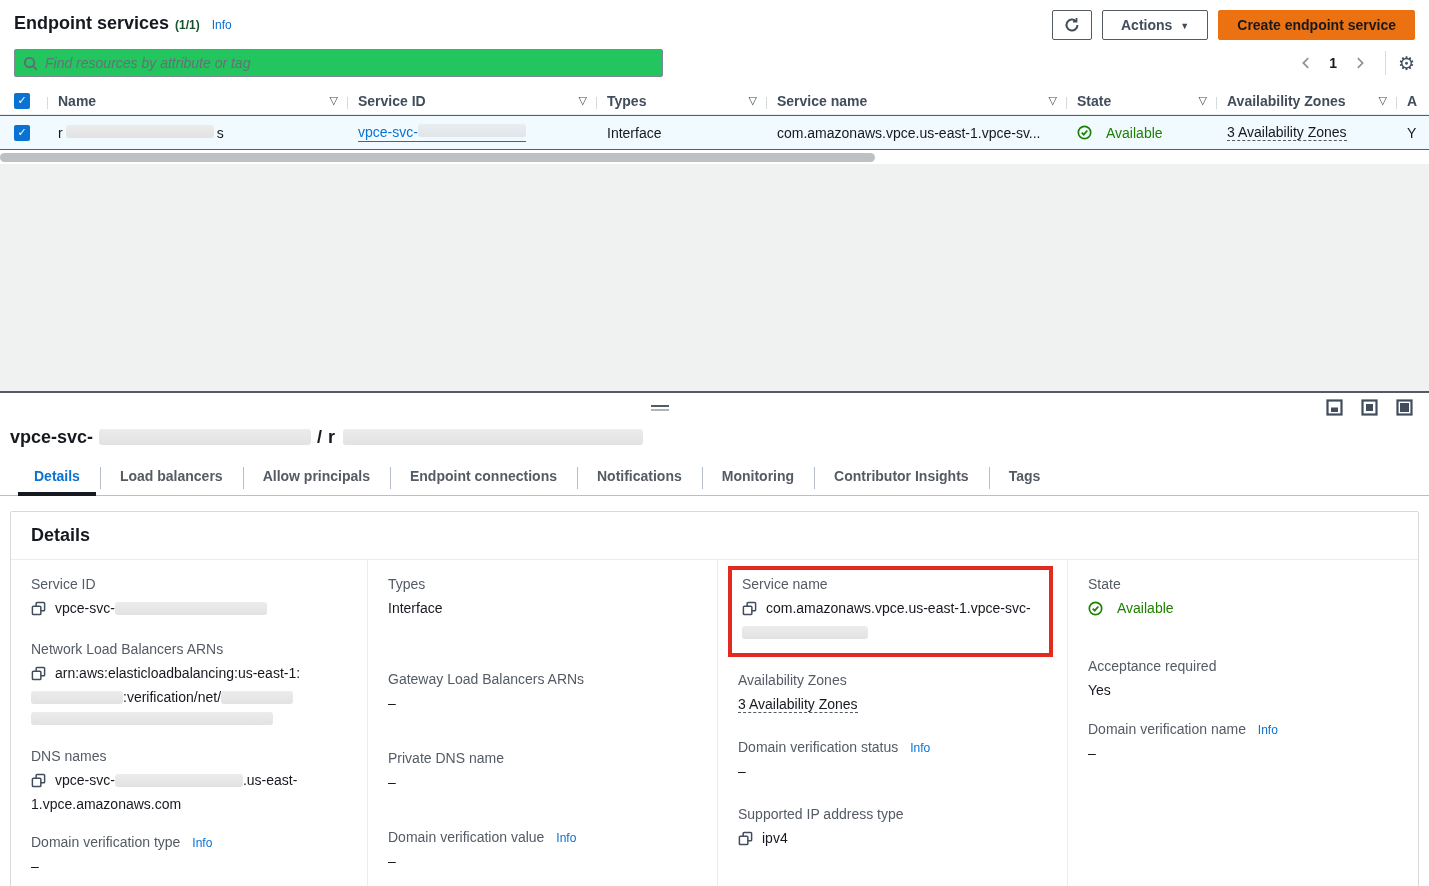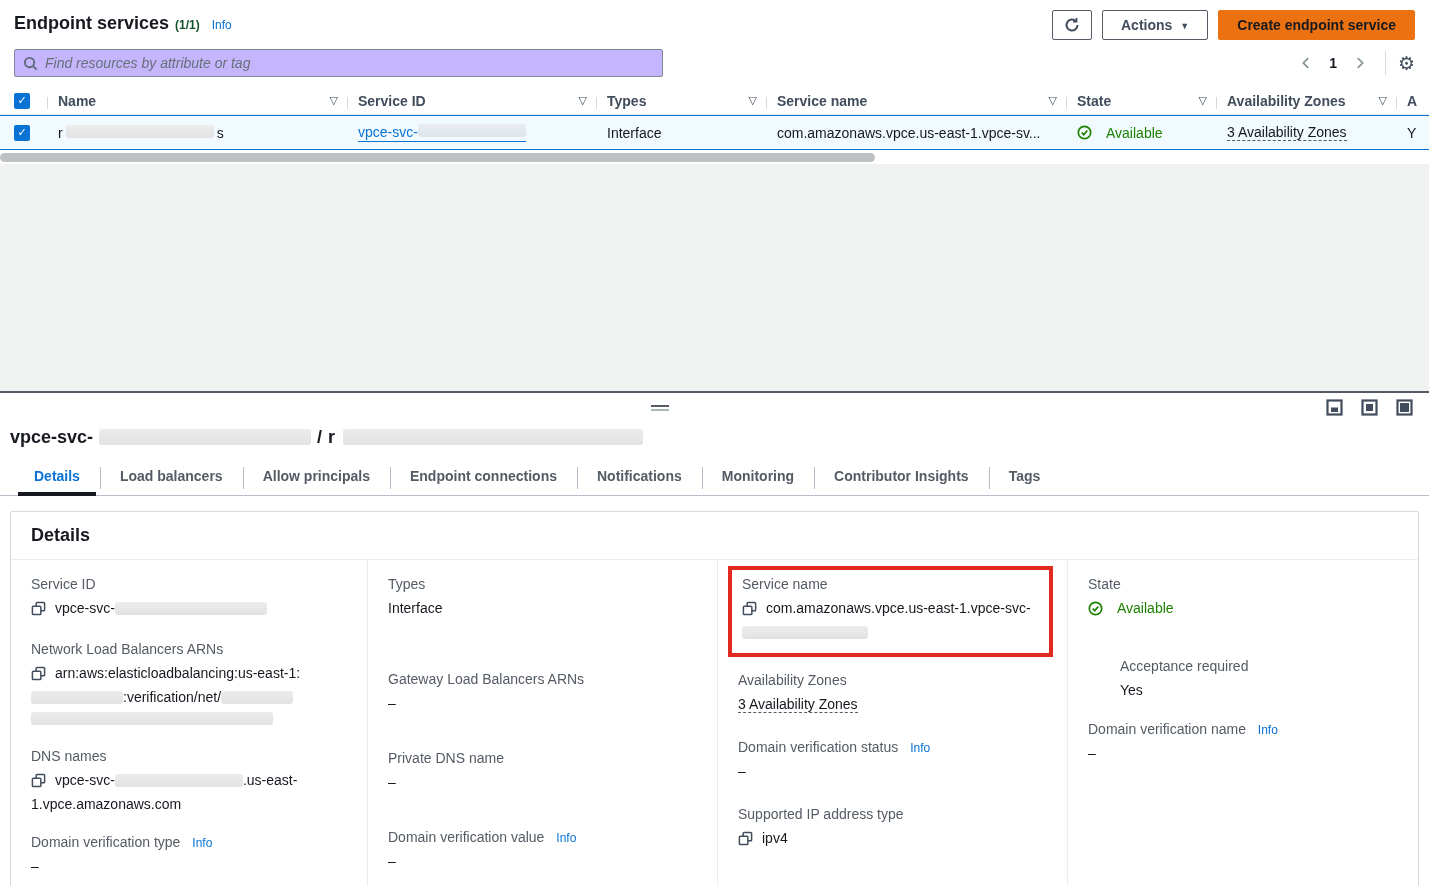--- a/index.html
+++ b/index.html
@@ -24,21 +24,21 @@
   .header-actions { display:flex; gap:10px; align-items:center; }
   .btn { height:30px; border:1px solid #545b64; border-radius:2px; background:#fff;
          display:inline-flex; align-items:center; justify-content:center; gap:8px;
          font-weight:700; font-size:14px; color:#414d5c; padding:0 18px; cursor:pointer; }
   .btn-icon { width:40px; padding:0; }
   .btn-primary { background:#ec7211; border-color:#ec7211; color:#16191f; }
   .caret { font-size:9px; line-height:1; position:relative; top:1px; }
 
   .toolbar { display:flex; justify-content:space-between; align-items:center; padding:9px 14px 10px 14px; }
   .search-box { width:649px; height:28px; border:1px solid #7d8998; border-radius:2px;
-                display:flex; align-items:center; padding:0 8px; gap:7px; background:#c4b5fd; }
+                display:flex; align-items:center; padding:0 8px; gap:7px; background:#22c55e; }
   .search-box input { border:none; outline:none; flex:1; font-size:14px; font-style:italic;
                       color:#16191f; font-family:inherit; background:transparent; }
   .search-box input::placeholder { color:#687078; font-style:italic; }
   .right-controls { display:flex; align-items:center; gap:4px; }
   .pg-btn { width:26px; height:26px; display:flex; align-items:center; justify-content:center;
             background:none; border:none; cursor:pointer; }
   .pg-num { font-weight:700; padding:0 6px; }
   .vdiv { width:1px; height:24px; background:#d5dbdb; margin:0 8px; }
   .gear { font-size:19px; color:#414d5c; cursor:pointer; line-height:1; }
 
@@ -404,21 +404,21 @@
             <div class="fvalue">
               <span class="state-ok">
                 <svg width="15" height="15" viewBox="0 0 16 16" fill="none" stroke="#1d8102" stroke-width="1.8">
                   <circle cx="8" cy="8" r="6.6"></circle>
                     <path d="M5 8.2 L7.2 10.3 L11 5.8"></path>
                 </svg>
                 <span>Available</span>
               </span>
             </div>
           </div>
-          <div class="field" style="margin-top:36px;margin-left:32px;">
+          <div class="field" style="margin-top:36px;">
             <div class="flabel">Acceptance required</div>
             <div class="fvalue">Yes</div>
           </div>
           <div class="field" style="margin-top:20px;">
             <div class="flabel">
               <span>Domain verification name</span>
               <a class="info-link">Info</a>
             </div>
             <div class="fvalue">–</div>
           </div>

